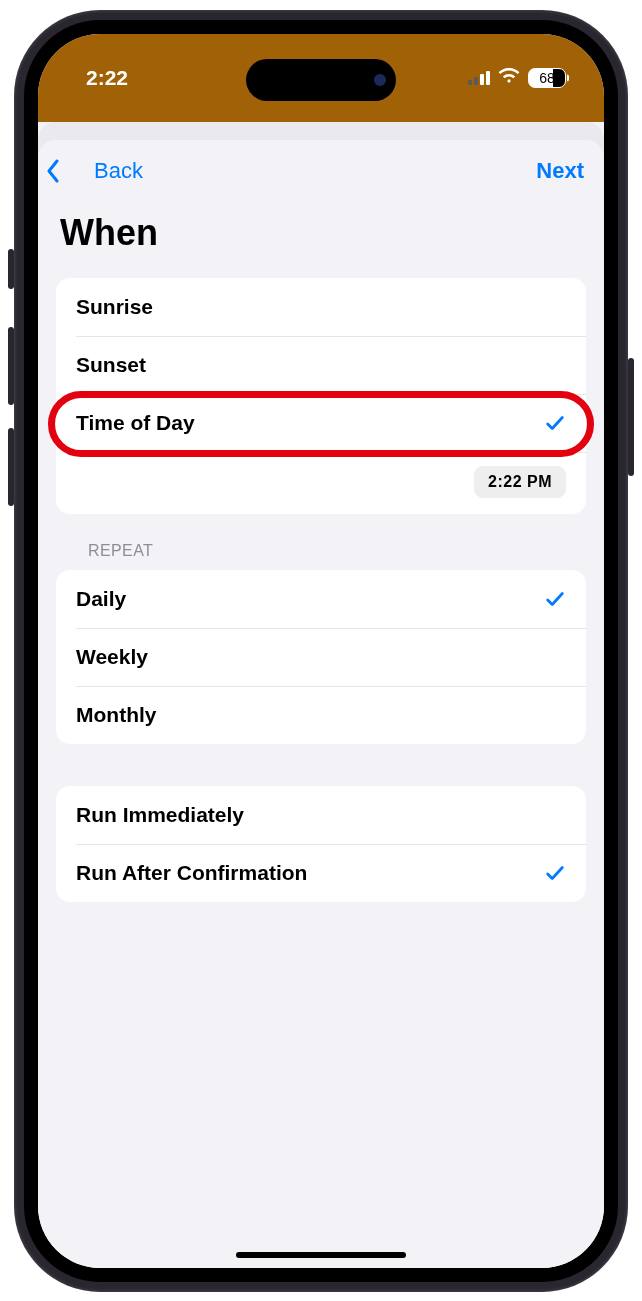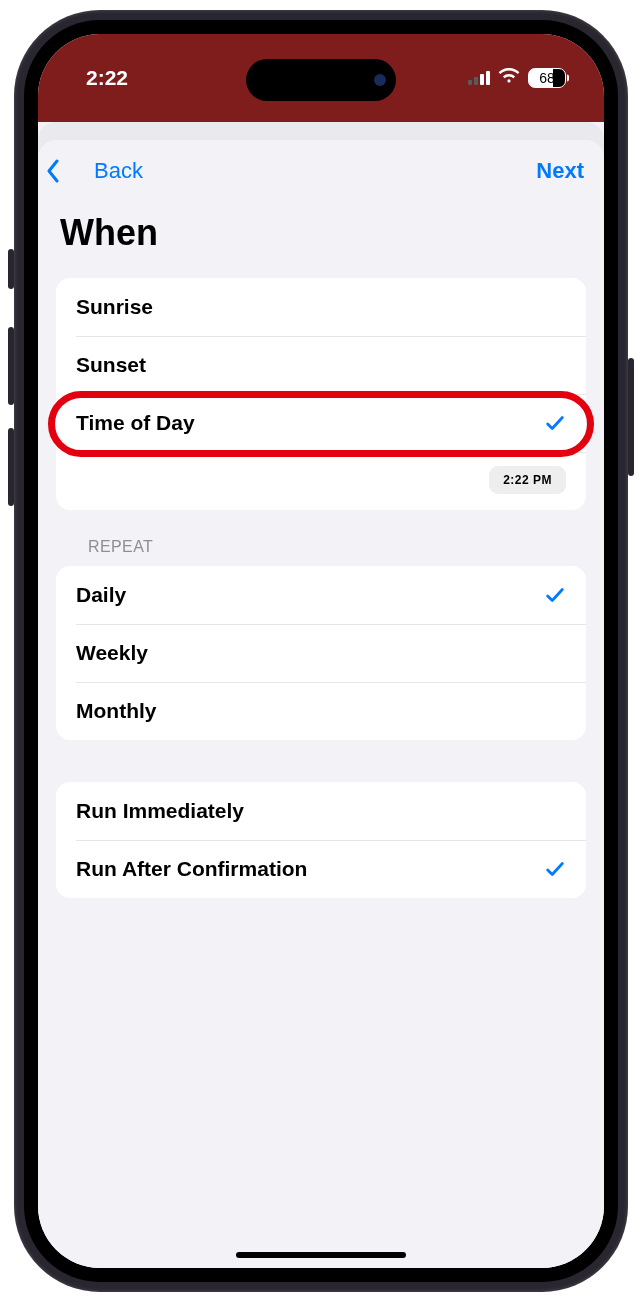--- a/index.html
+++ b/index.html
@@ -68,21 +68,21 @@
     }
     .island-dot {
       width: 12px; height: 12px; border-radius: 50%; background: #1a2a5a;
     }
     .statusbar {
       height: 88px;
       display: flex;
       justify-content: space-between;
       align-items: center;
       padding: 0 38px 0 48px;
-      background: #7f1d1d;
+      background: #a16207;
       color: #fff;
       font-size: 21px;
       font-weight: 600;
       position: relative;
       z-index: 10;
     }
     .sb-right { display: flex; gap: 8px; align-items: center; }
     .signal {
       display: flex; gap: 2px; align-items: flex-end;
     }
@@ -177,21 +177,21 @@
       background: #e5e5ea;
     }
     .row.time-row {
       justify-content: flex-end;
       padding: 14px 20px 16px 20px;
     }
     .pill {
       background: #eeeeef;
       border-radius: 9px;
       padding: 7px 14px;
-      font-size: 12px;
+      font-size: 16px;
       color: #000;
       letter-spacing: .5px;
     }
     .check {
       width: 22px; height: 22px;
       stroke: #007aff; stroke-width: 3; fill: none; stroke-linecap: round; stroke-linejoin: round;
     }
     .highlight {
       position: absolute;
       border: 7px solid #e3000f;

